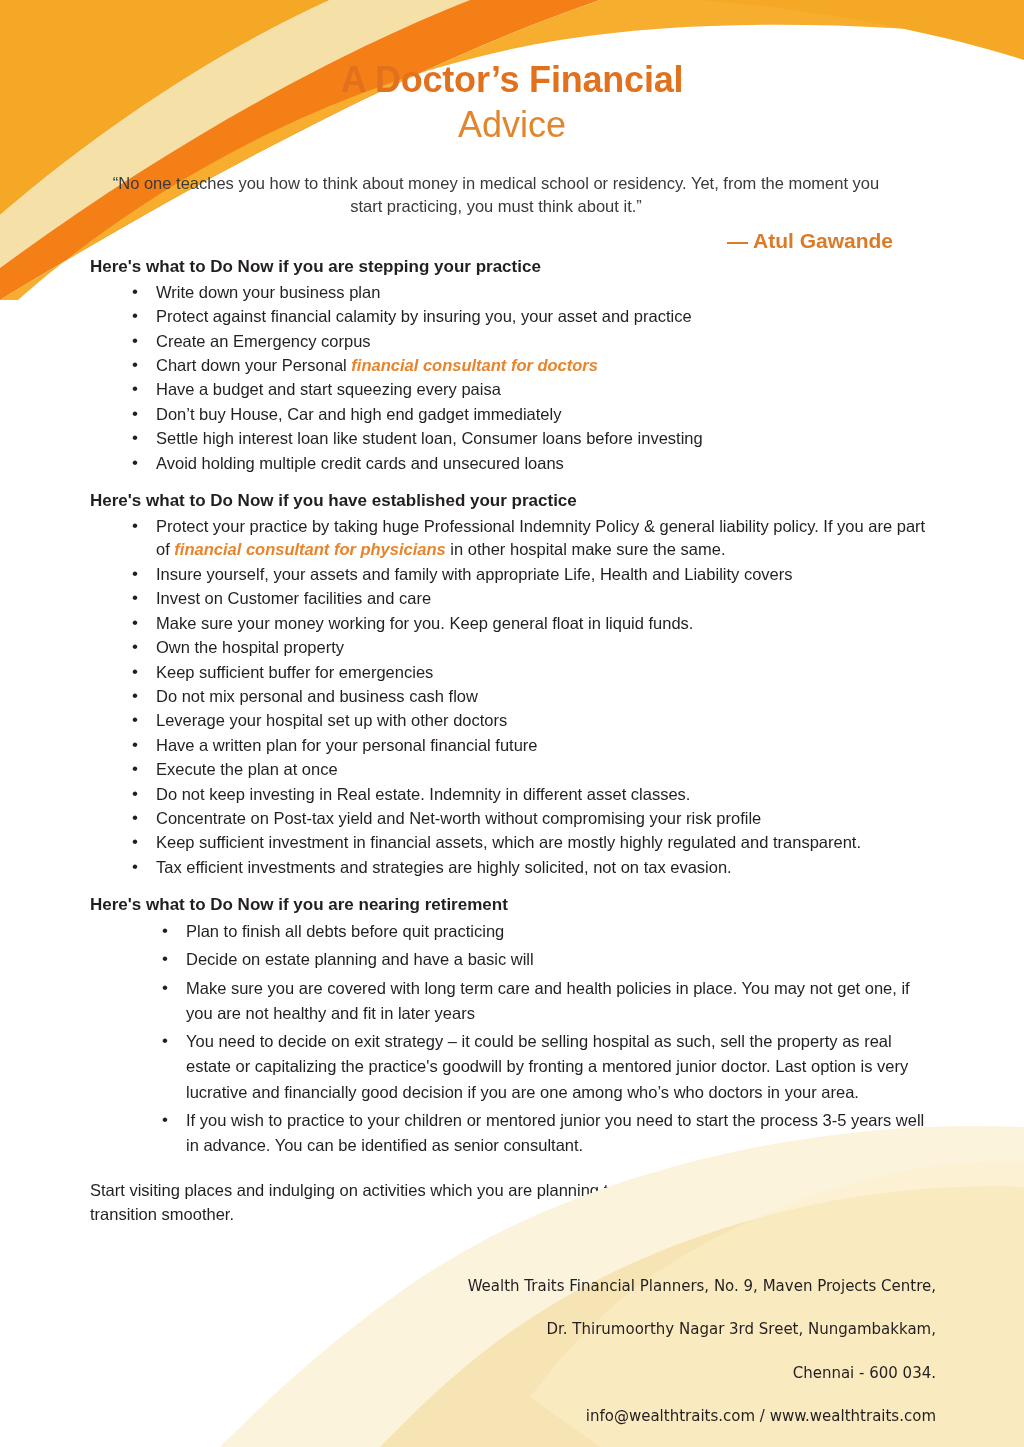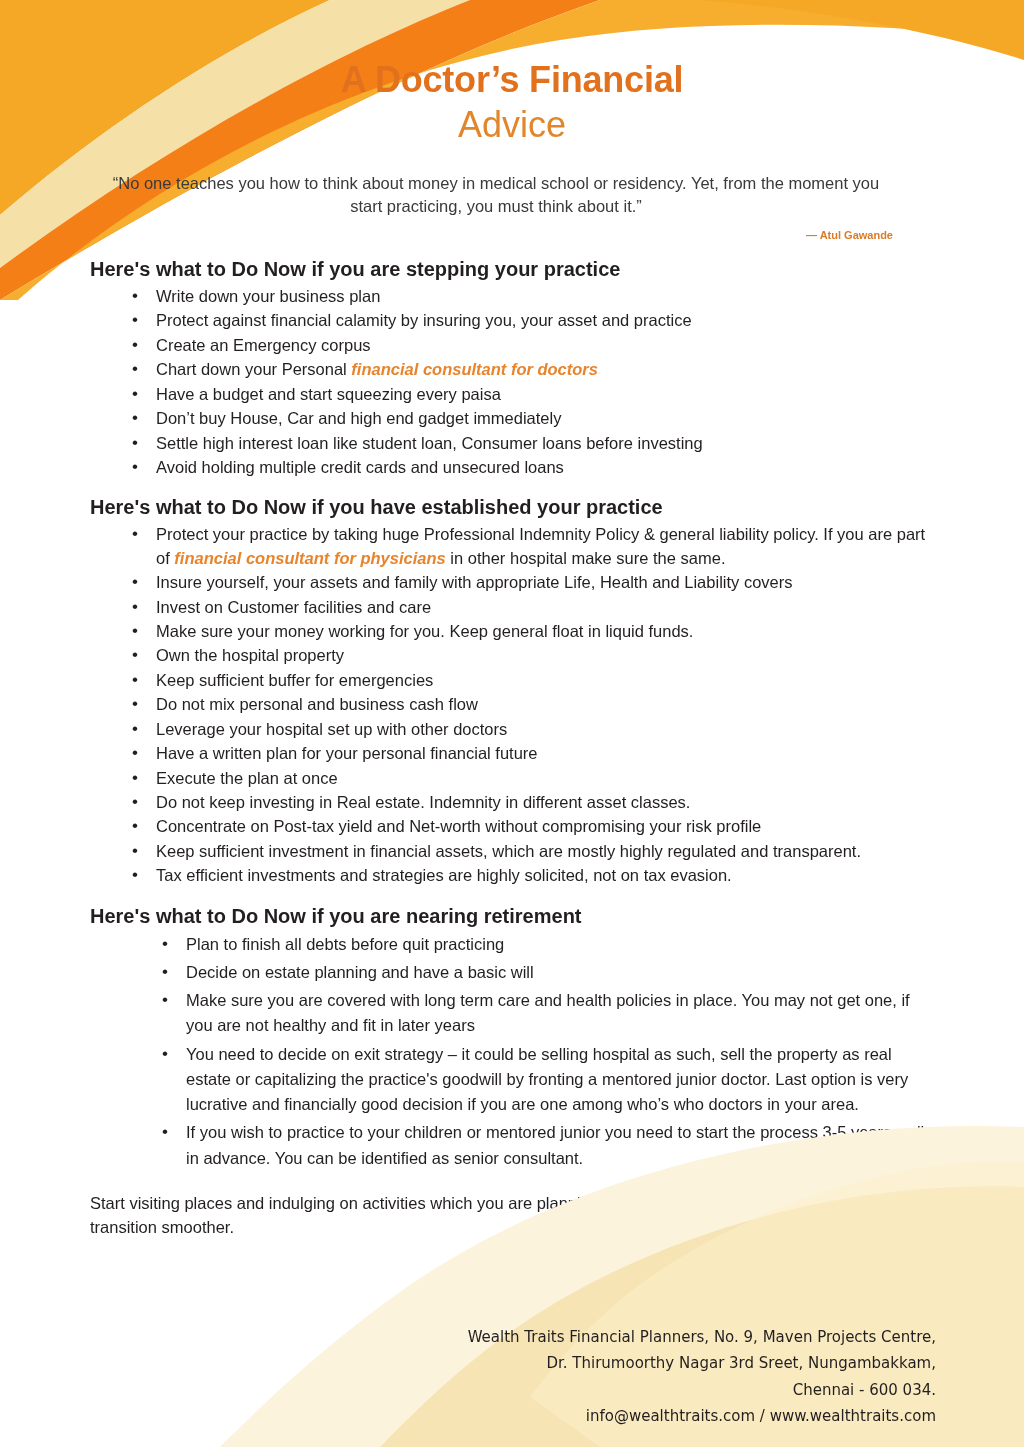--- a/index.html
+++ b/index.html
@@ -77,36 +77,36 @@
   }
   .quote-text {
     font-size: 16.5px;
     line-height: 1.42;
     color: #3a3a3a;
     margin: 0;
   }
   .quote-attrib {
     margin: 10px 0 0 0;
     text-align: right;
-    font-size: 11px;
+    font-size: 21px;
     font-weight: bold;
     color: #D97B28;
     padding-right: 3px;
   }
 
   
   .content {
     position: absolute;
     top: 255px;
     left: 90px;
     width: 848px;
   }
   .section { margin: 0 0 14px 0; }
   .section-heading {
-    font-size: 20px;
+    font-size: 17px;
     font-weight: bold;
     color: #231f20;
     margin: 0 0 2px 0;
     line-height: 1.4;
   }
   ul.bullets {
     list-style: none;
     margin: 0;
     padding: 0;
   }
@@ -151,21 +151,21 @@
     position: absolute;
     right: 88px;
     bottom: 18px;
     width: 640px;
     text-align: right;
     font-family: "DejaVu Sans", sans-serif;
     font-size: 15px;
     line-height: 1.75;
     color: #231f20;
   }
-  .footer-contact div { white-space: nowrap; }
+  .footer-contact div { white-space: nowrap; margin-top: 17px; }
 </style>
 </head>
 <body>
 
 <div class="page">
 
   <svg class="header-deco" viewBox="0 0 1024 300" preserveAspectRatio="none" xmlns="http://www.w3.org/2000/svg">
 
     <path fill="#F5A826" d="M0,0 L330,0 C230,45 110,120 0,215 Z"></path>
 

